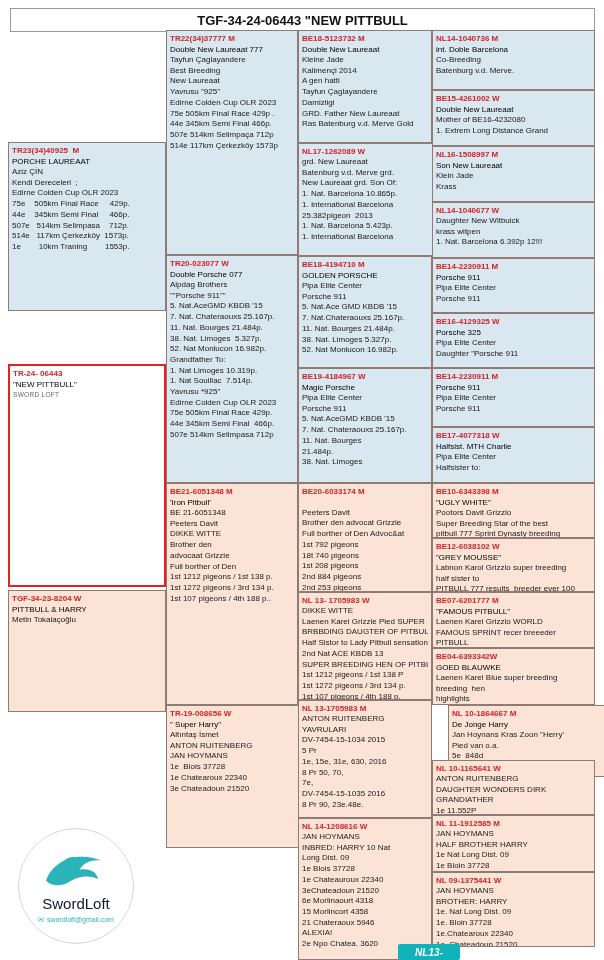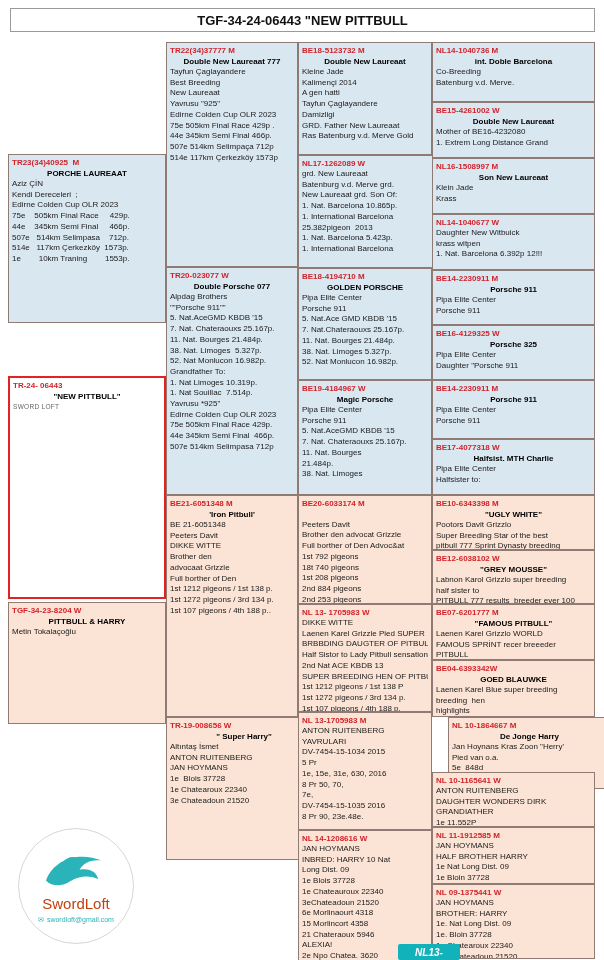--- a/index.html
+++ b/index.html
@@ -2,33 +2,33 @@
 <html><head>
 <meta charset="utf-8">
 <style>
   html,body{margin:0;padding:0;background:#ffffff;}
   .page{position:relative;width:604px;height:960px;background:#ffffff;overflow:hidden;
         font-family:"Liberation Sans",sans-serif;color:#1a1a1a;}
   .title-bar{position:absolute;left:10px;top:8px;width:583px;height:22px;border:1px solid #9a9a9a;
         background:#ffffff;display:flex;align-items:center;justify-content:center;
         font-weight:bold;font-size:13px;color:#111;}
   .box{position:absolute;border:1px solid #8f7a74;box-sizing:border-box;
-        padding:2px 3px 1px 3px;overflow:hidden;margin-top:12px;}
+        padding:2px 3px 1px 3px;overflow:hidden;}
   .blue{background:#d9e7f1;}
   .pink{background:#fbe4d5;}
   .whitebox{background:#ffffff;border:2px solid #e42320;}
   .ring{color:#d2232a;font-weight:bold;font-size:8px;line-height:11px;white-space:pre;overflow:hidden;}
-  .bname{font-weight:bold;font-size:8px;line-height:11px;white-space:pre;overflow:hidden;color:#000;text-align:center;}
+  .bname{font-weight:normal;font-size:8px;line-height:11px;white-space:pre;overflow:hidden;color:#000;}
   .bname:empty{display:none;}
   .line{font-size:8px;line-height:10.7px;white-space:pre;overflow:hidden;}
   .loftbox .line{font-size:6.5px;color:#666;letter-spacing:.3px;line-height:10px;}
   .logo-circle{position:absolute;left:18px;top:828px;width:114px;height:114px;border-radius:50%;
         border:1px solid #d7d7d7;background:#ffffff;display:flex;flex-direction:column;
         align-items:center;justify-content:center;}
-  .logo-name{color:#c2410c;font-size:15px;margin-top:2px;}
+  .logo-name{color:#0f172a;font-size:15px;margin-top:2px;}
   .logo-mail{display:flex;align-items:center;gap:3px;color:#2ab3b8;font-size:7px;margin-top:4px;}
   .chip{position:absolute;left:398px;top:944px;width:62px;height:16px;background:#12b2ba;
         color:#ffffff;font-size:10px;font-weight:bold;display:flex;align-items:center;
         justify-content:center;border-radius:2px;font-style:italic;}
 </style>
 </head>
 <body>
 
 <div class="page">
 

